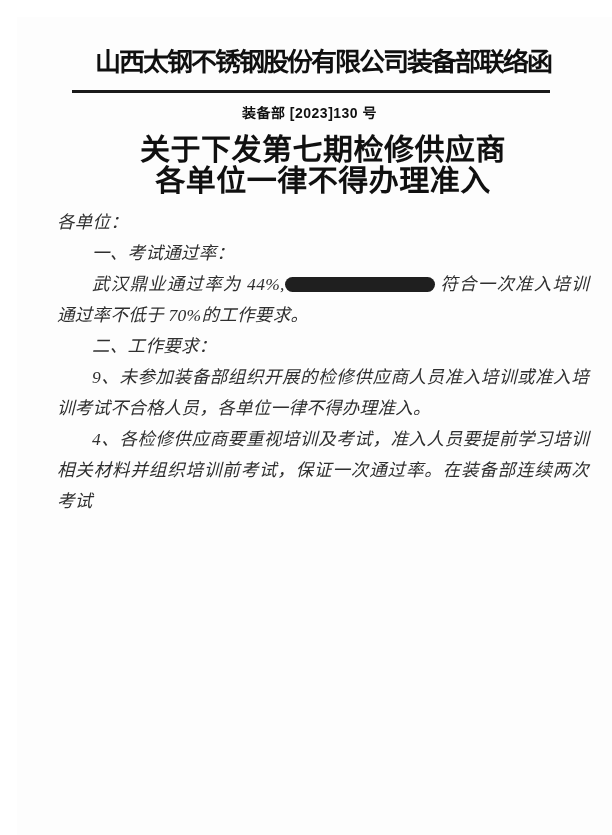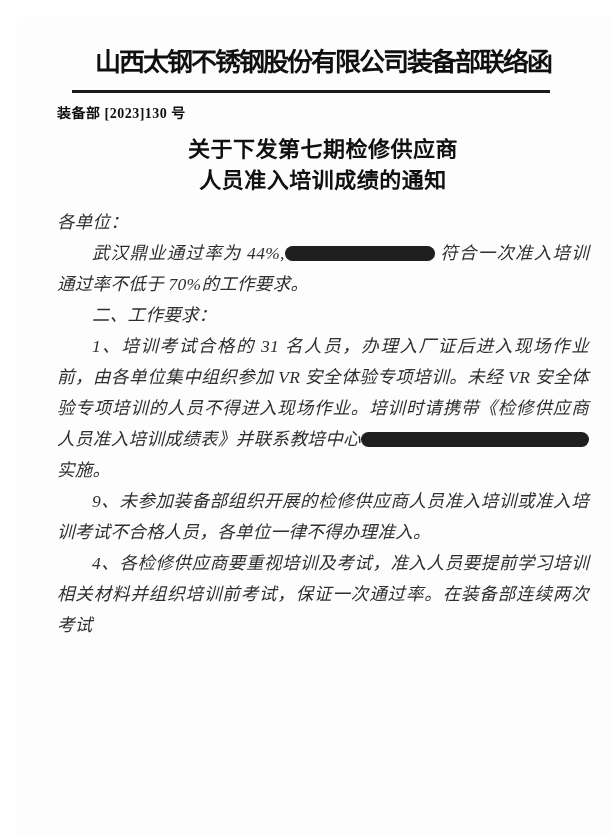--- a/index.html
+++ b/index.html
@@ -29,34 +29,34 @@
     white-space: nowrap;
     line-height: 32px;
   }
   .head-rule {
     height: 3px;
     background: var(--rule, #1a1a1a);
     margin: 11px 39px 0 15px;
   }
   .doc-number {
     margin-top: 9px;
-    text-align: left;
+    text-align: center;
     padding-right: 27px;
-    font-family: Liberation Serif, serif;
+    font-family: Liberation Sans, sans-serif;
     font-weight: bold;
     font-size: 14px;
     color: var(--heading-ink, #101010);
     letter-spacing: 0.5px;
   }
   .subject {
     margin-top: 12px;
     text-align: center;
     font-family: "Liberation Sans", "DejaVu Sans", sans-serif;
     font-weight: bold;
-    font-size: 22px;
+    font-size: 30px;
     line-height: 31px;
     color: var(--heading-ink, #101010);
     letter-spacing: 0.5px;
   }
   .body-block {
     margin-top: 11px;
     font-size: 17.5px;
     line-height: 31px;
     letter-spacing: 0.3px;
     text-align: justify;
@@ -84,25 +84,25 @@
 <div class="page" style="--paper: #fdfdfd; --ink: #2f2f2f; --heading-ink: #101010; --rule: #1a1a1a; --redaction: #1f1f1f;">
 
   <div class="letterhead">山西太钢不锈钢股份有限公司装备部联络函</div>
 
   <div class="head-rule"></div>
 
   <div class="doc-number">装备部 [2023]130 号</div>
 
   <div class="subject">
     <div>关于下发第七期检修供应商</div>
-    <div>人员准入培训成绩的通知</div>
+    <div>各单位一律不得办理准入</div>
   </div>
 
   <div class="body-block">
       <p class="para"><span>各单位：</span></p>
+      <p class="para indent"><span>一、考试通过率：</span></p>
       <p class="para indent"><span>武汉鼎业通过率为 44%,</span><span class="redaction" style="width: 150px;"></span><span> 符合一次准入培训通过率不低于 70%的工作要求。</span></p>
       <p class="para indent"><span>二、工作要求：</span></p>
-      <p class="para indent"><span>1、培训考试合格的 31 名人员，办理入厂证后进入现场作业前，由各单位集中组织参加 VR 安全体验专项培训。未经 VR 安全体验专项培训的人员不得进入现场作业。培训时请携带《检修供应商人员准入培训成绩表》并联系教培中心</span><span class="redaction" style="width: 228px;"></span><span>实施。</span></p>
       <p class="para indent"><span>9、未参加装备部组织开展的检修供应商人员准入培训或准入培训考试不合格人员，各单位一律不得办理准入。</span></p>
       <p class="para indent"><span>4、各检修供应商要重视培训及考试，准入人员要提前学习培训相关材料并组织培训前考试，保证一次通过率。在装备部连续两次考试</span></p>
     </div>
 
 </div>
 
 </body></html>

